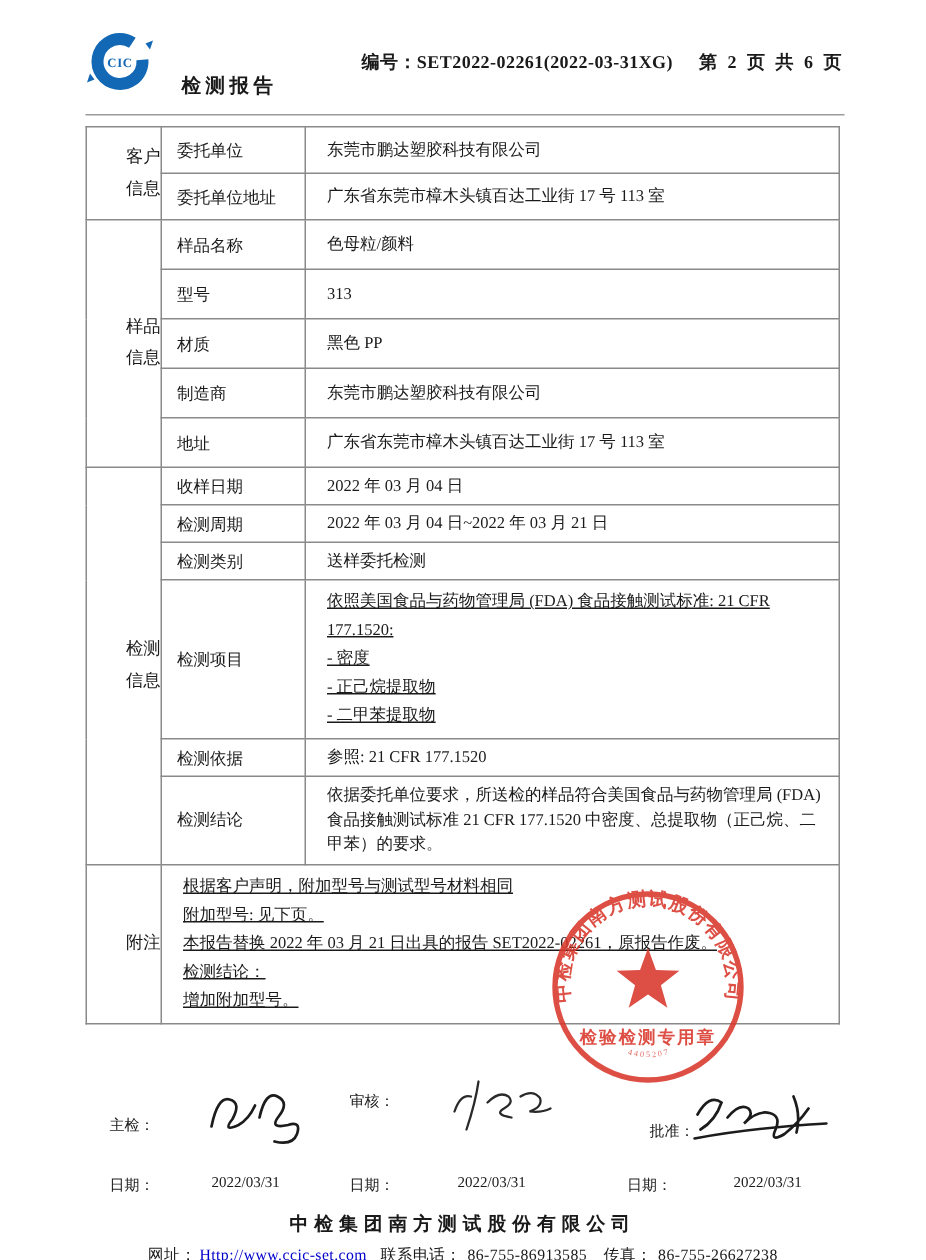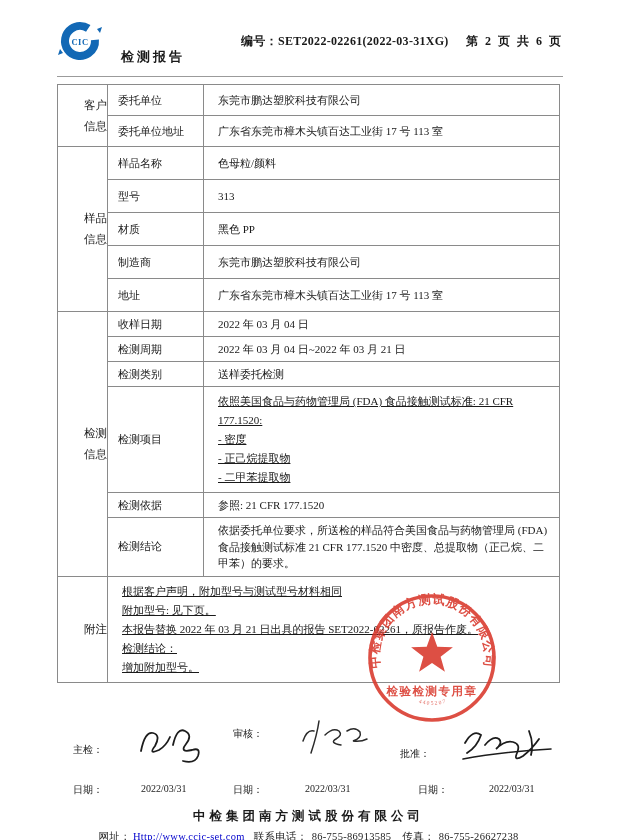--- a/index.html
+++ b/index.html
@@ -158,21 +158,21 @@
 
   <div class="sig-area">
     <div class="abs" style="left:16px; top:46px;">主检：</div>
     <svg class="sig-svg" style="left:76px; top:22px;" width="92" height="46" viewBox="0 0 92 46">
       <path d="M8 32 Q12 12 20 14 Q28 16 22 27 Q15 36 26 31 Q33 27 37 18 M40 26 Q44 8 52 12 Q60 16 53 25 Q46 34 59 31 Q68 28 65 37 Q62 45 50 42" fill="none" stroke="#1c1c1c" stroke-width="1.8" stroke-linecap="round"></path>
     </svg>
     <div class="abs" style="left:176px; top:30px;">审核：</div>
     <svg class="sig-svg" style="left:236px; top:18px;" width="84" height="44" viewBox="0 0 84 44">
       <path d="M10 26 Q14 14 21 16 M26 6 Q24 20 18 38 M32 20 Q40 12 46 16 Q50 20 43 24 Q36 28 48 30 M54 16 Q62 11 67 17 Q69 23 60 26 Q68 27 74 24" fill="none" stroke="#2a2a2a" stroke-width="1.5" stroke-linecap="round"></path>
     </svg>
-    <div class="abs" style="left:343px; top:50px;">批准：</div>
+    <div class="abs" style="left:376px; top:50px;">批准：</div>
     <svg class="sig-svg" style="left:398px; top:24px;" width="112" height="48" viewBox="0 0 112 48">
       <path d="M10 22 Q18 8 26 14 Q22 26 12 32 M30 24 Q38 14 44 18 Q48 22 41 28 Q50 19 58 21 Q66 23 62 32 Q58 41 68 35 Q77 28 84 18 M74 10 Q79 22 76 34" fill="none" stroke="#1c1c1c" stroke-width="1.8" stroke-linecap="round"></path>
       <path d="M8 38 Q45 31 96 28" fill="none" stroke="#1c1c1c" stroke-width="1.6" stroke-linecap="round"></path>
     </svg>
 
     <div class="abs" style="left:16px; top:86px;">日期：</div>
     <div class="abs" style="left:84px; top:86px;">2022/03/31</div>
     <div class="abs" style="left:176px; top:86px;">日期：</div>
     <div class="abs" style="left:248px; top:86px;">2022/03/31</div>
     <div class="abs" style="left:361px; top:86px;">日期：</div>

